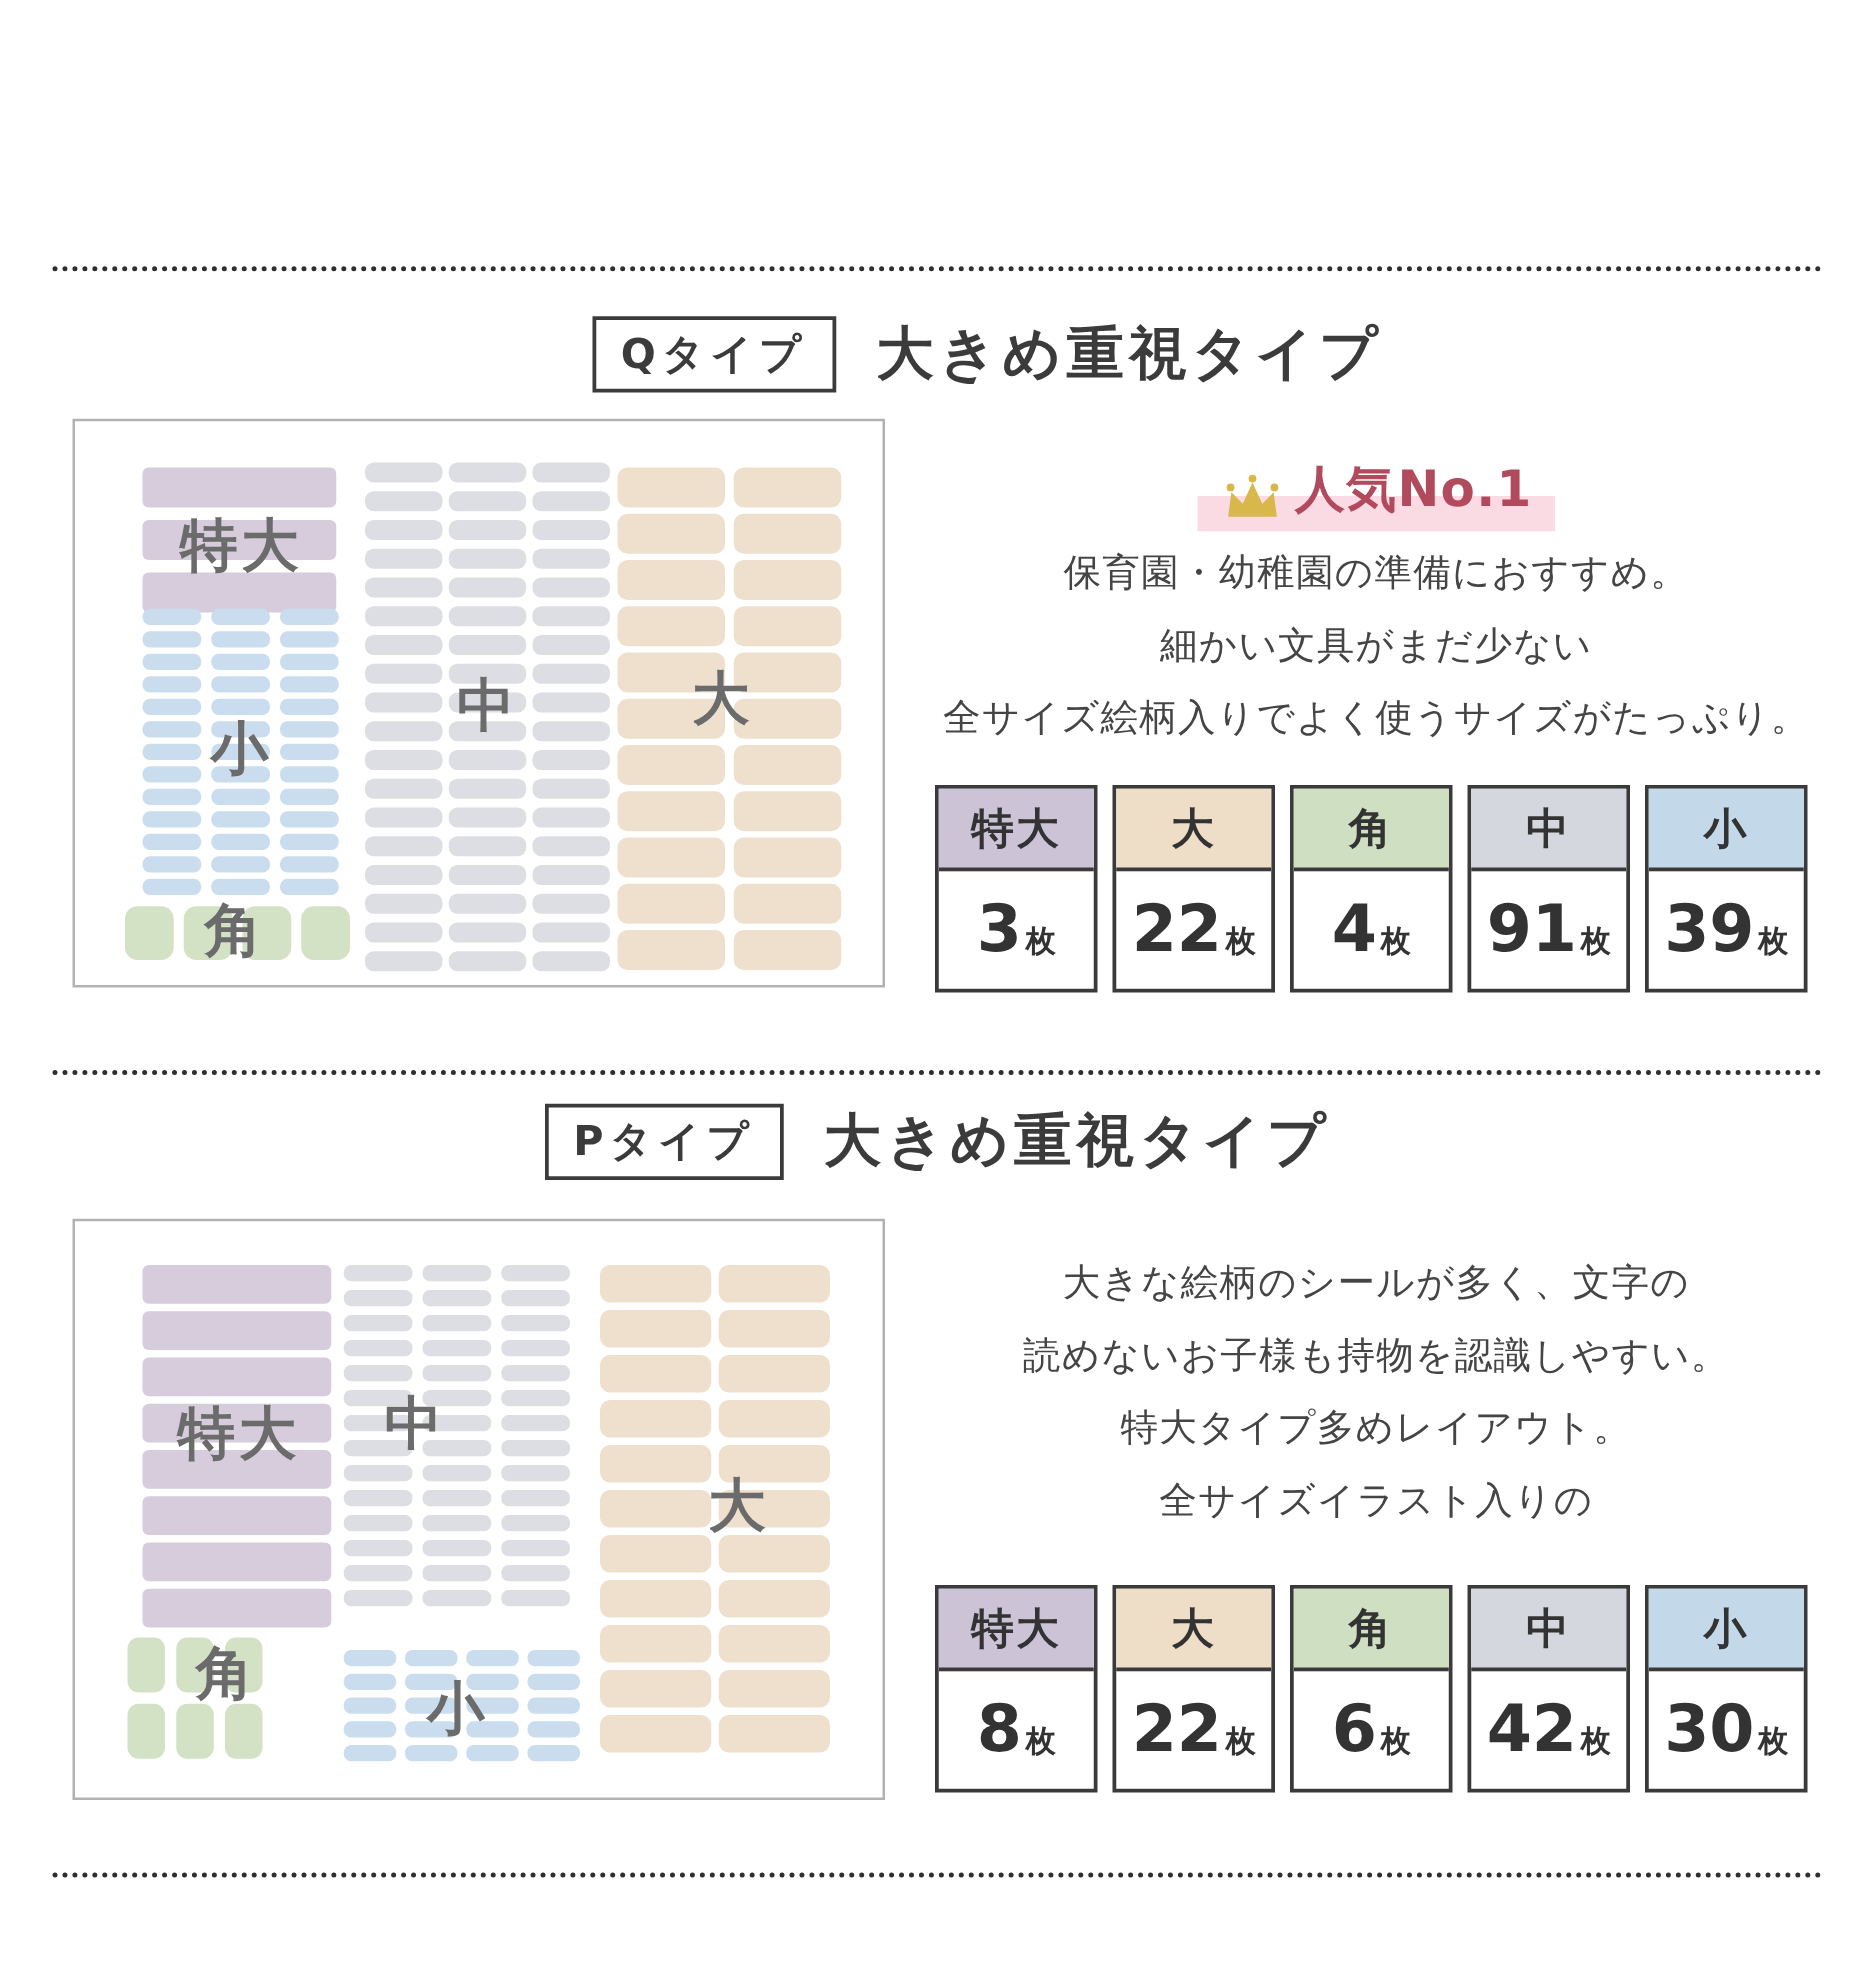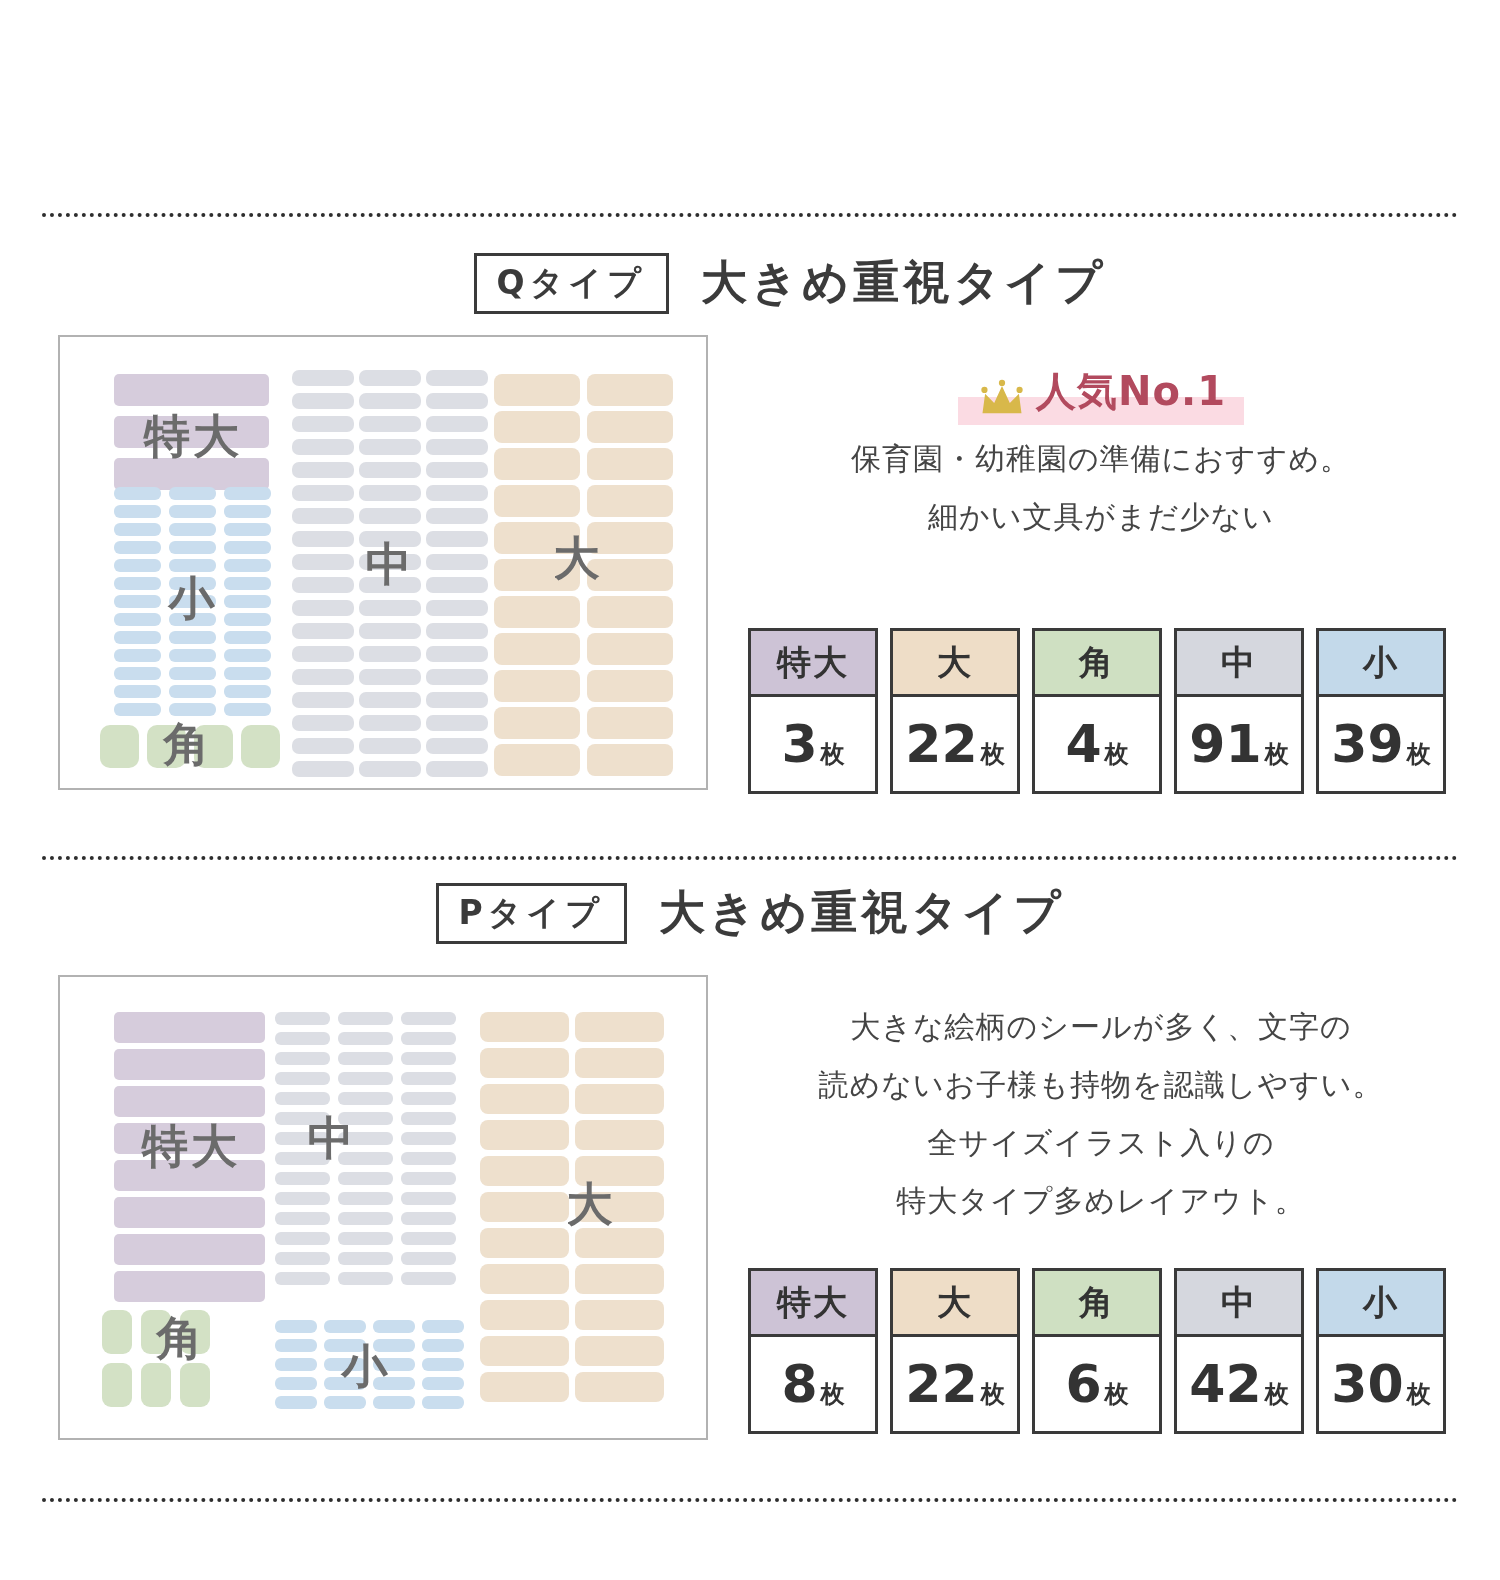--- a/index.html
+++ b/index.html
@@ -227,20 +227,21 @@
         <circle cx="20" cy="2.6" r="2.4" fill="#d8b84a"></circle>
         <circle cx="33.5" cy="8" r="2.4" fill="#d8b84a"></circle>
       </svg>
       <span class="popular-text">人気No.1</span>
     </span>
   </div>
 
   <div class="desc q">
     <div>保育園・幼稚園の準備におすすめ。</div>
     <div>細かい文具がまだ少ない</div>
+    <div>全サイズ絵柄入りでよく使うサイズがたっぷり。</div>
   </div>
 
   <div class="size-table q">
     <div class="size-cell">
       <div class="size-cell-header" style="background: rgb(205, 195, 214);">特大</div>
       <div class="size-cell-body">
           <span class="count-wrap">
             <span class="count">3</span>
             <span class="unit">枚</span>
           </span>
@@ -403,22 +404,22 @@
       <span class="diagram-label" style="left: 131px; top: 170px;">特大</span>
       <span class="diagram-label" style="left: 272px; top: 162px;">中</span>
       <span class="diagram-label" style="left: 531px; top: 228px;">大</span>
       <span class="diagram-label" style="left: 121px; top: 362px;">角</span>
       <span class="diagram-label" style="left: 306px; top: 390px;">小</span>
     </div>
 
   <div class="desc p">
     <div>大きな絵柄のシールが多く、文字の</div>
     <div>読めないお子様も持物を認識しやすい。</div>
+    <div>特大タイプ多めレイアウト。</div>
     <div>全サイズイラスト入りの</div>
-    <div>特大タイプ多めレイアウト。</div>
   </div>
 
   <div class="size-table p">
     <div class="size-cell">
       <div class="size-cell-header" style="background: rgb(205, 195, 214);">特大</div>
       <div class="size-cell-body">
           <span class="count-wrap">
             <span class="count">8</span>
             <span class="unit">枚</span>
           </span>

